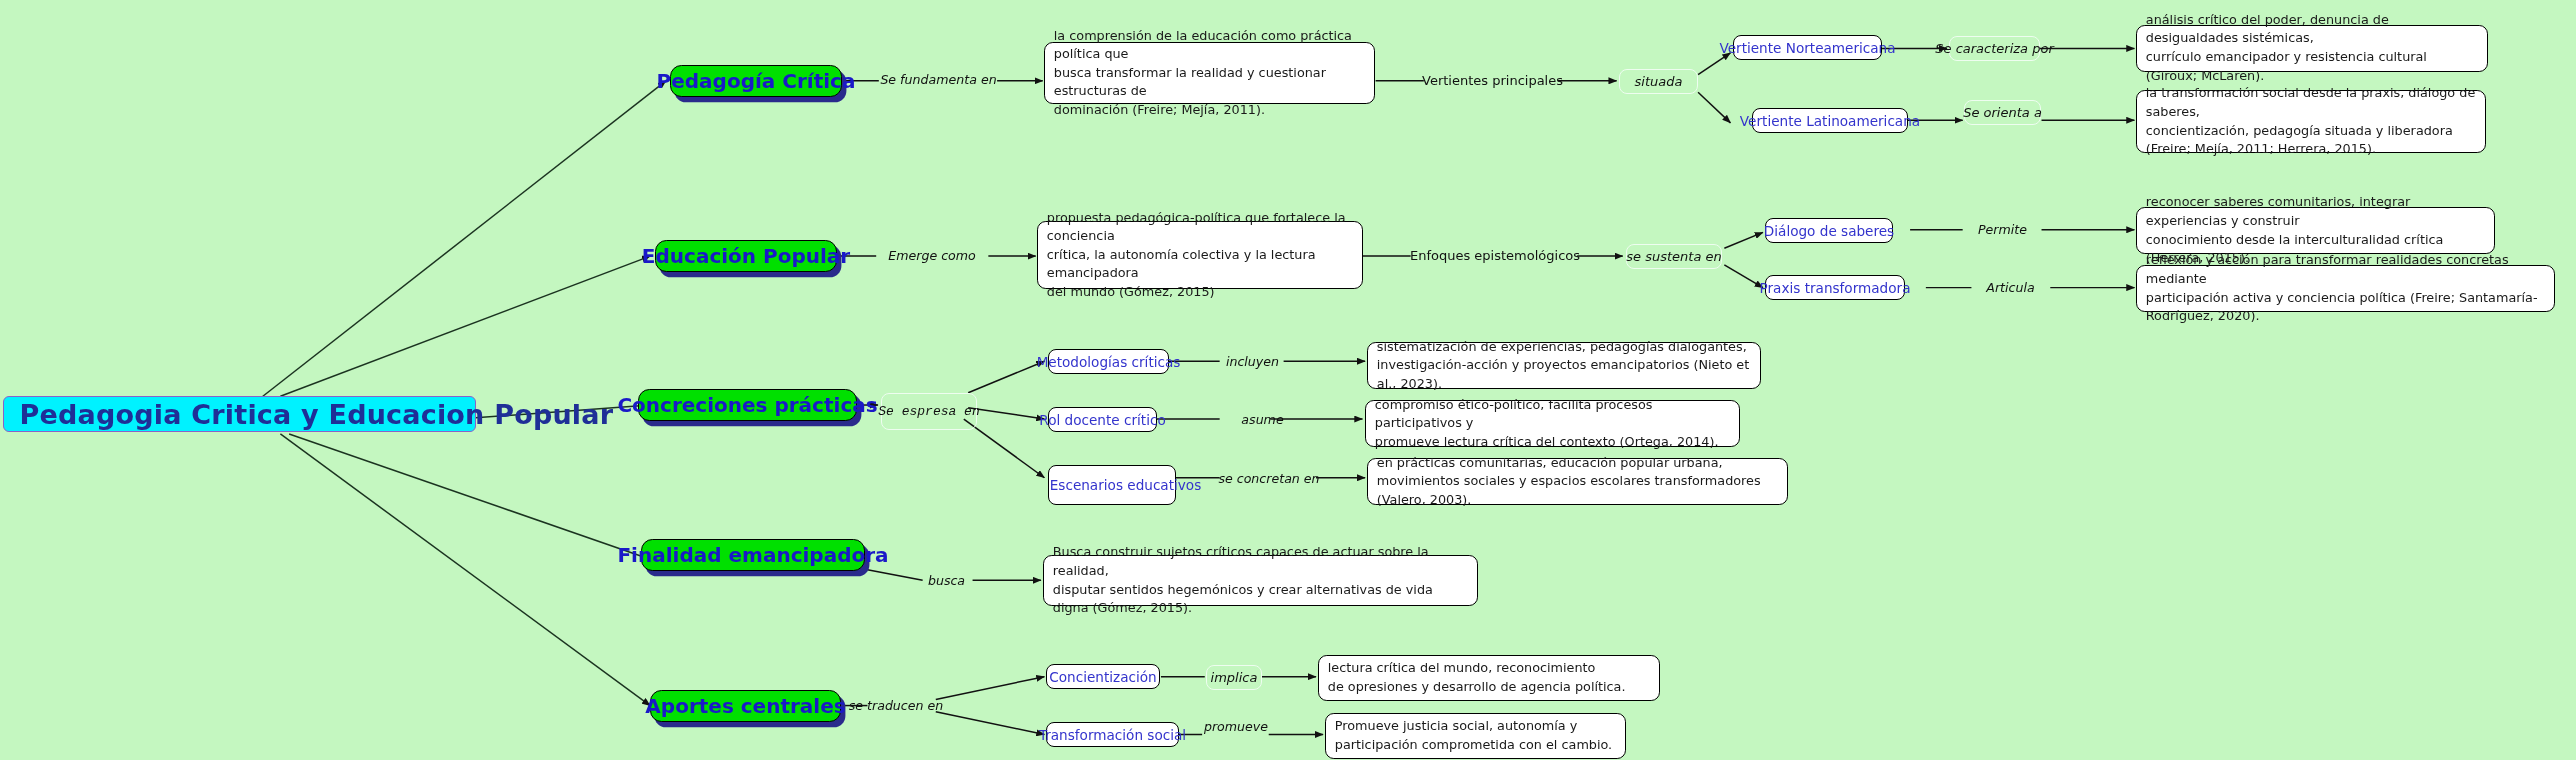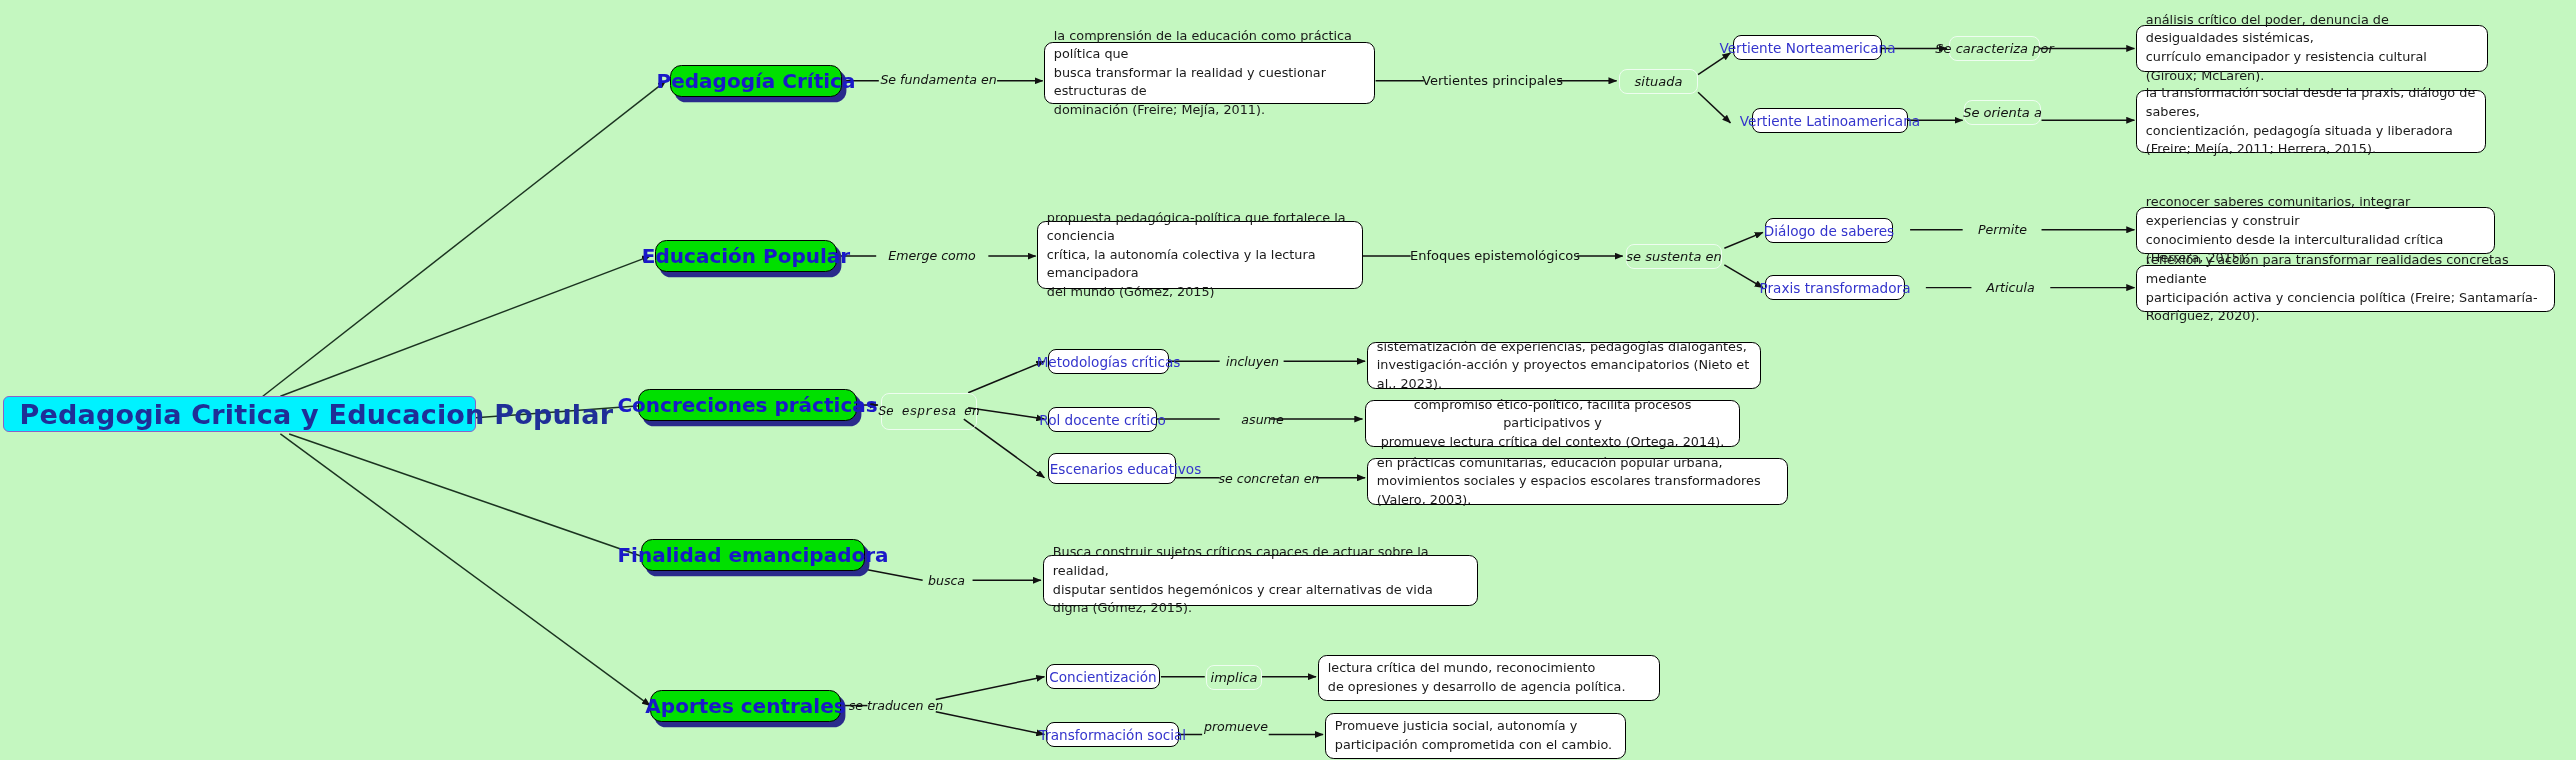--- a/index.html
+++ b/index.html
@@ -226,24 +226,24 @@
 
   <div class="node labeltxt" style="left:1220px;top:352px;width:65px;height:19px;">incluyen</div>
 
   <div class="node desc" style="left:1367px;top:342px;width:394px;height:47px;">sistematización de experiencias, pedagogías dialogantes,
 investigación-acción y proyectos emancipatorios (Nieto et al., 2023).</div>
 
   <div class="node pill" style="left:1048px;top:407px;width:109px;height:25.4px;">Rol docente crítico</div>
 
   <div class="node labeltxt" style="left:1220px;top:410px;width:53px;height:19px;margin-left:16px;">asume</div>
 
-  <div class="node desc" style="left:1365px;top:400px;width:375px;height:47px;text-align:center;">compromiso ético-político, facilita procesos participativos y
+  <div class="node desc" style="left:1365px;top:400px;width:375px;height:47px;">compromiso ético-político, facilita procesos participativos y
  promueve lectura crítica del contexto (Ortega, 2014).</div>
 
-  <div class="node pill" style="left:1048px;top:453px;width:128px;height:31px;padding-left:35px;">Escenarios educativos</div>
+  <div class="node pill" style="left:1048px;top:465px;width:128px;height:40px;padding-left:35px;">Escenarios educativos</div>
 
   <div class="node labeltxt" style="left:1220px;top:469px;width:98px;height:19px;">se concretan en</div>
 
   <div class="node desc" style="left:1367px;top:458px;width:421px;height:47px;">en prácticas comunitarias, educación popular urbana,
 movimientos sociales y espacios escolares transformadores (Valero, 2003).</div>
 
   <div class="node branch" style="left:641px;top:539px;width:224px;height:32px;">Finalidad emancipadora</div>
 
   <div class="node labeltxt" style="left:920px;top:571px;width:53px;height:19px;">busca</div>
 

